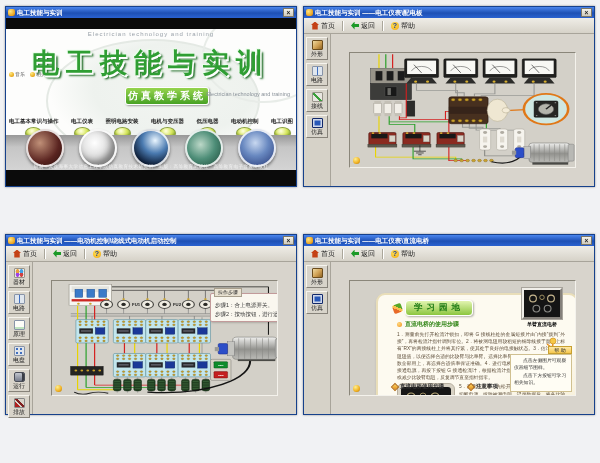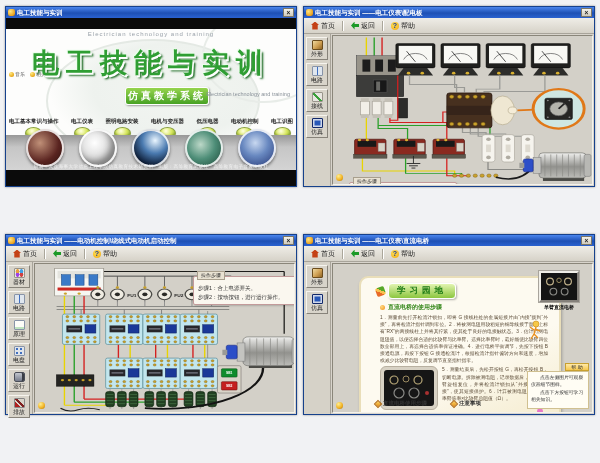--- a/index.html
+++ b/index.html
@@ -28,21 +28,21 @@
   .sico{width:11px;height:10px;border-radius:1px;box-sizing:border-box}
   .si-box{background:linear-gradient(135deg,#eed9a0 0%,#cf9f52 55%,#8f6526 100%);border:1px solid #6b4c1d}
   .si-circuit{background:#dfe6ee;border:1px solid #8894a8;background-image:linear-gradient(90deg,transparent 42%,#3f6fc0 42%,#3f6fc0 58%,transparent 58%)}
   .si-wiring{background:#e8e6e0;border:1px solid #98948a;background-image:linear-gradient(45deg,transparent 40%,#3aa03a 40%,#3aa03a 56%,transparent 56%)}
   .si-monitor{background:#2858b8;border:1px solid #12286a;box-shadow:inset 0 0 0 1.5px #cfd8ea}
   .si-parts{background:radial-gradient(circle at 28% 28%,#e8a040 22%,transparent 24%),radial-gradient(circle at 72% 28%,#40a0e8 22%,transparent 24%),radial-gradient(circle at 28% 72%,#a040e8 22%,transparent 24%),radial-gradient(circle at 72% 72%,#d04040 22%,transparent 24%),#ecebe4;border:1px solid #98948a}
   .si-page{background:#fdfdf8;border:1px solid #8894a8;background-image:linear-gradient(0deg,#bfe4bf 28%,transparent 28%)}
   .si-grid{background:#dfe4ea;border:1px solid #8894a8;background-image:radial-gradient(circle,#3f6fc0 32%,transparent 36%);background-size:4px 4px}
   .si-run{background:linear-gradient(#c2c6ce,#767c8c);border:1px solid #4a4e58;border-radius:2px;box-shadow:inset -2px 0 0 #3a3e46}
   .si-tools{background:linear-gradient(45deg,#b02020 30%,#d8d4ca 30%,#d8d4ca 45%,#802020 45%,#802020 62%,#d8d4ca 62%);border:1px solid #888}
-  .canvas{flex:1;position:relative;background:#d3d0c8;border:1px solid;border-color:#8a867a #f4f2ec #f4f2ec #8a867a;margin:1px;overflow:hidden}
+  .canvas{flex:1;position:relative;background:#d3d0c8;border:1px solid;border-color:#8a867a #f4f2ec #f4f2ec #8a867a;margin:18px;overflow:hidden}
   svg.scene{position:absolute;inset:0;width:100%;height:100%}
   .steps{position:absolute;background:#faf7ef;border:1px solid #c29a9a;border-radius:2px;padding:7px 4px 3px 4px;font-size:5.5px;line-height:1.55;color:#333;box-shadow:1px 1px 2px rgba(0,0,0,.18)}
   .steps .tab{position:absolute;top:-6px;left:3px;background:#e9e2d2;border:1px solid #a89f8d;font-size:5px;line-height:5px;padding:1px 3px;color:#333;white-space:nowrap}
   .music{position:absolute;left:3px;bottom:3px;width:7px;height:7px;border-radius:50%;background:radial-gradient(circle at 35% 30%,#ffef90,#f0b020 60%,#a86a00)}
   .svglbl{font-size:5px;font-weight:bold;fill:#222}
   .svgbtnlbl{font-size:3.4px;font-weight:bold;fill:#fff}
   
   .q1-band{background:#0b0b0b}
   .q1-top{height:14px}.q1-bot{height:20px}
   .q1-white{height:132px;position:relative;background:#fdfdfc;overflow:hidden}

